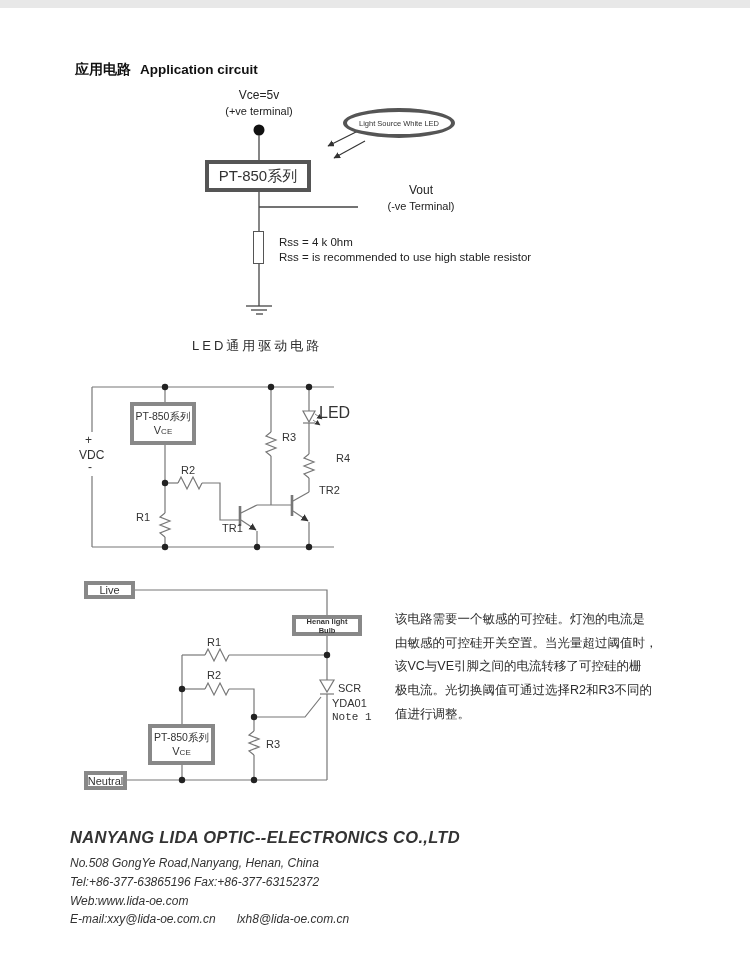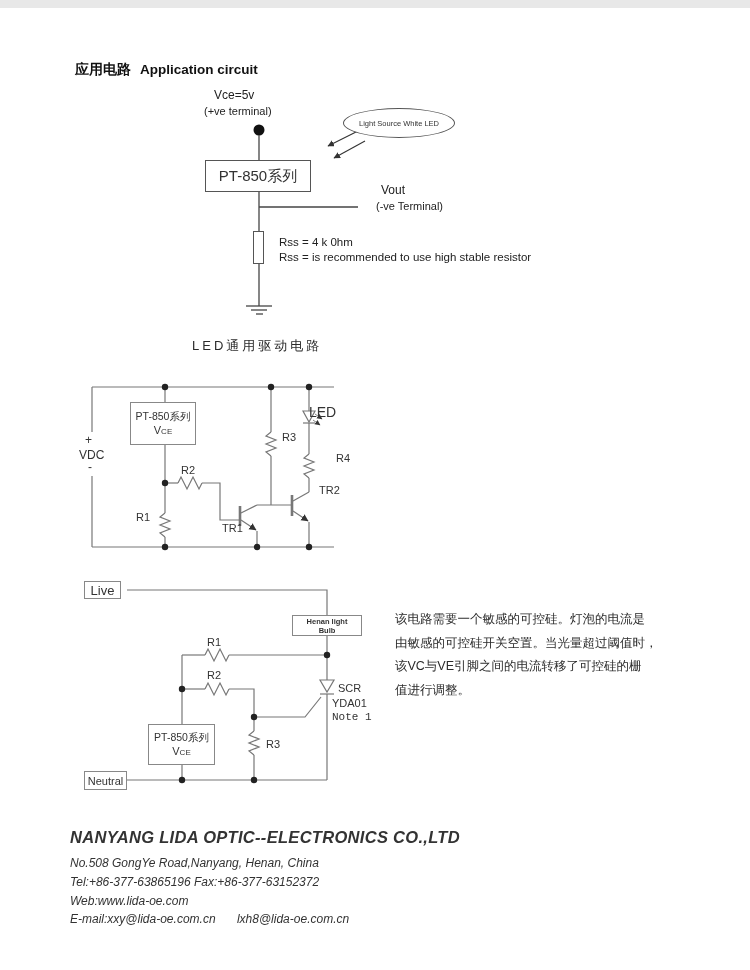--- a/index.html
+++ b/index.html
@@ -3,23 +3,23 @@
 <meta charset="utf-8">
 <style>
   html,body{margin:0;padding:0;background:#e8e8e8;}
   .page{
     position:relative;width:750px;height:970px;background:#ffffff;
     font-family:"Liberation Sans","DejaVu Sans",sans-serif;color:#222;
     overflow:hidden;margin:8px auto;
   }
   .abs{position:absolute;}
   .lbl{position:absolute;white-space:nowrap;color:#333;}
-  .ctr{}
+  .ctr{text-align:center;}
   .box{
-    position:absolute;border:1px solid #14532d;background:#fff;
+    position:absolute;border:4px solid #14532d;background:#fff;
     display:flex;align-items:center;justify-content:center;
     flex-direction:column;color:#333;box-sizing:border-box;
   }
   .title{position:absolute;left:75px;top:53px;font-weight:bold;font-size:14px;color:#111;}
   .title .en{margin-left:9px;font-size:13.5px;}
   .sec-title{position:absolute;left:192px;top:329px;font-size:13px;letter-spacing:3px;color:#2b2b2b;}
   .desc{position:absolute;font-size:12.5px;color:#2b2b2b;}
   .desc div{white-space:nowrap;}
   .footer{position:absolute;left:70px;color:#333;}
   .f-co{font-size:16.5px;font-weight:bold;font-style:italic;letter-spacing:.3px;}
@@ -159,25 +159,25 @@
   <div class="lbl" style="left:79px;top:440px;font-size:12px;">VDC</div>
   <div class="lbl" style="left:88px;top:452px;font-size:12px;">-</div>
   <div class="box" style="left:130px;top:394px;width:66px;height:43px;border-color:#888;font-size:10.5px;line-height:14px;">
     <span>PT-850系列</span>
     <span style="font-size:11px;"><span>V</span><span class="smallcap">CE</span></span>
   </div>
   <div class="lbl" style="left:181px;top:456px;font-size:11px;">R2</div>
   <div class="lbl" style="left:136px;top:503px;font-size:11px;">R1</div>
   <div class="lbl" style="left:282px;top:423px;font-size:11px;">R3</div>
   <div class="lbl" style="left:320px;top:444px;font-size:11px;padding-left:16px;">R4</div>
-  <div class="lbl" style="left:309px;top:396px;font-size:14px;">LED</div>
+  <div class="lbl" style="left:319px;top:396px;font-size:16px;">LED</div>
   <div class="lbl" style="left:222px;top:514px;font-size:11px;">TR1</div>
   <div class="lbl" style="left:319px;top:476px;font-size:11px;">TR2</div>
 
-  <div class="box" style="left:84px;top:573px;width:37px;height:18px;border-color:#888;font-size:13px;">
+  <div class="box" style="left:84px;top:573px;width:51px;height:18px;border-color:#888;font-size:11px;">
     <span>Live</span>
   </div>
   <div class="box" style="left:292px;top:607px;width:70px;height:21px;border-color:#888;font-size:7.5px;font-weight:600;line-height:9px;">
     <span>Henan light</span>
     <span>Bulb</span>
   </div>
   <div class="lbl" style="left:207px;top:628px;font-size:11px;">R1</div>
   <div class="lbl" style="left:207px;top:661px;font-size:11px;">R2</div>
   <div class="lbl" style="left:266px;top:730px;font-size:11px;">R3</div>
   <div class="lbl" style="left:338px;top:674px;font-size:11px;">SCR</div>
@@ -187,20 +187,21 @@
     <span>PT-850系列</span>
     <span style="font-size:11px;"><span>V</span><span class="smallcap">CE</span></span>
   </div>
   <div class="box" style="left:84px;top:763px;width:43px;height:19px;border-color:#888;font-size:11px;">
     <span>Neutral</span>
   </div>
   <div class="desc" style="left:395px;top:600px;line-height:23.7px;">
     <div>该电路需要一个敏感的可控硅。灯泡的电流是</div>
     <div>由敏感的可控硅开关空置。当光量超过阈值时，</div>
     <div>该VC与VE引脚之间的电流转移了可控硅的栅</div>
+    <div>极电流。光切换阈值可通过选择R2和R3不同的</div>
     <div>值进行调整。</div>
   </div>
 
   <div class="footer f-co" style="top:820px;">NANYANG LIDA OPTIC--ELECTRONICS CO.,LTD</div>
   <div class="footer f-ln" style="top:848px;">No.508 GongYe Road,Nanyang, Henan, China</div>
   <div class="footer f-ln" style="top:867px;">Tel:+86-377-63865196 Fax:+86-377-63152372</div>
   <div class="footer f-ln" style="top:886px;">Web:www.lida-oe.com</div>
   <div class="footer f-ln" style="top:904px;">
     <span>E-mail:xxy@lida-oe.com.cn</span>
     <span style="margin-left:18px;">lxh8@lida-oe.com.cn</span>

